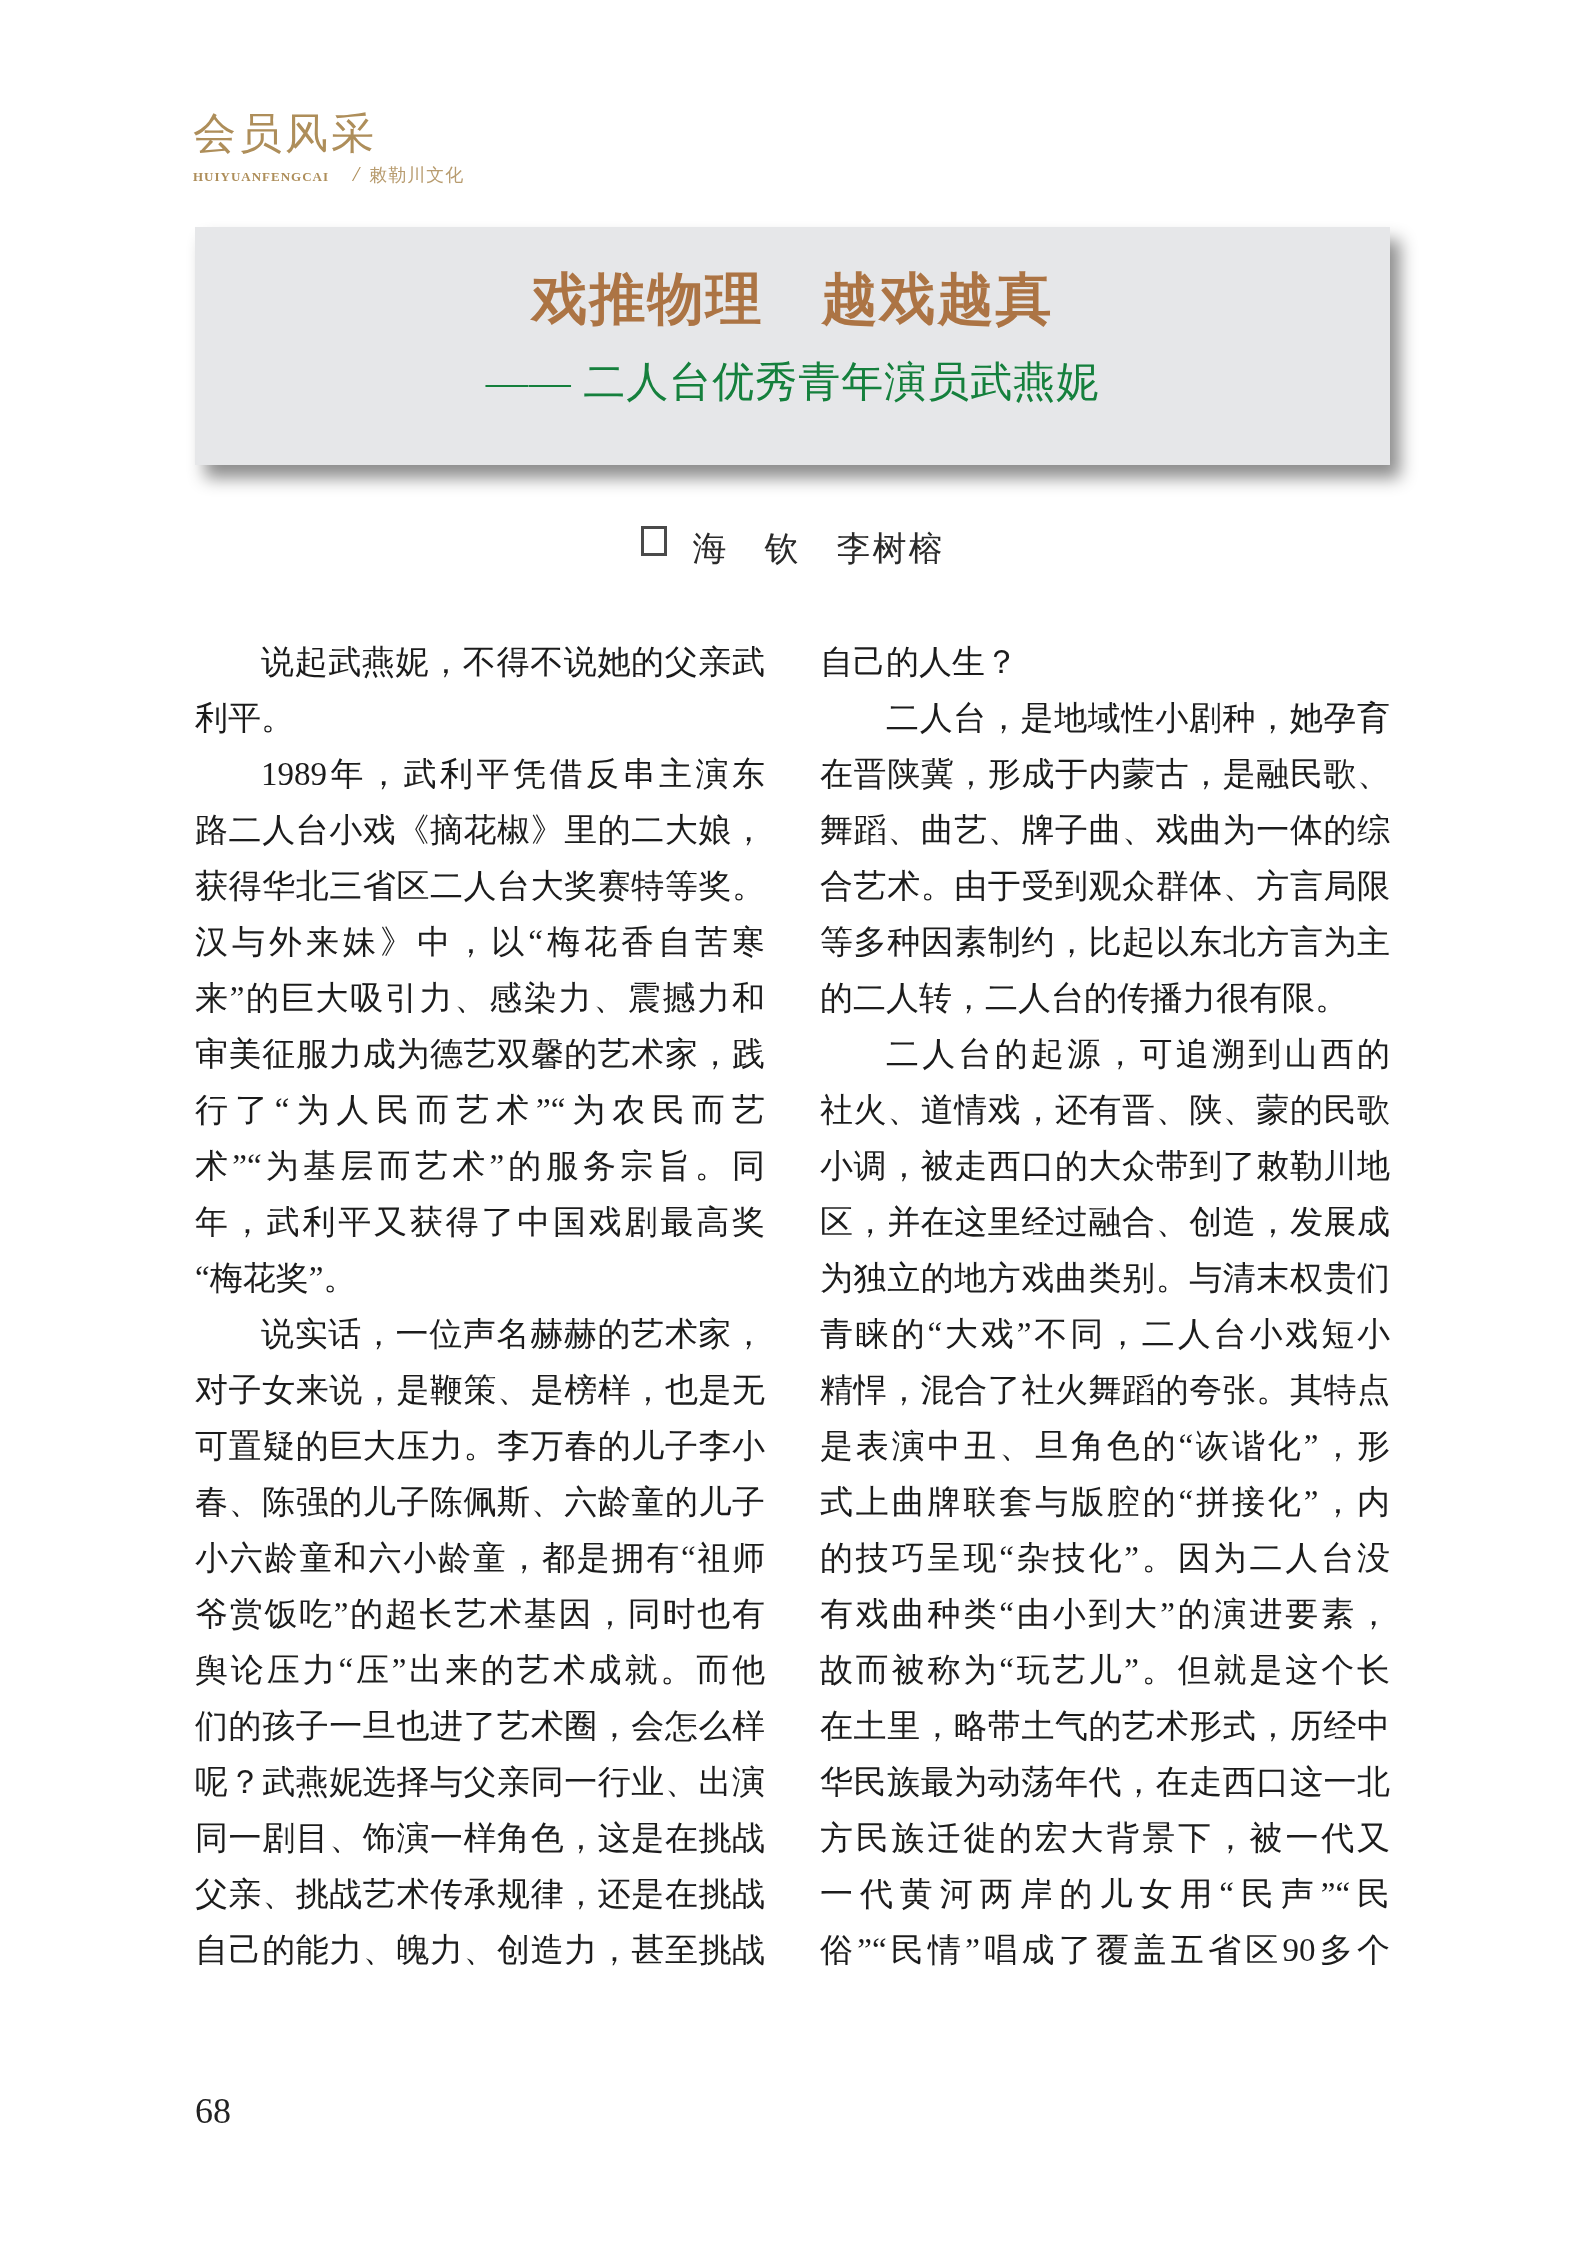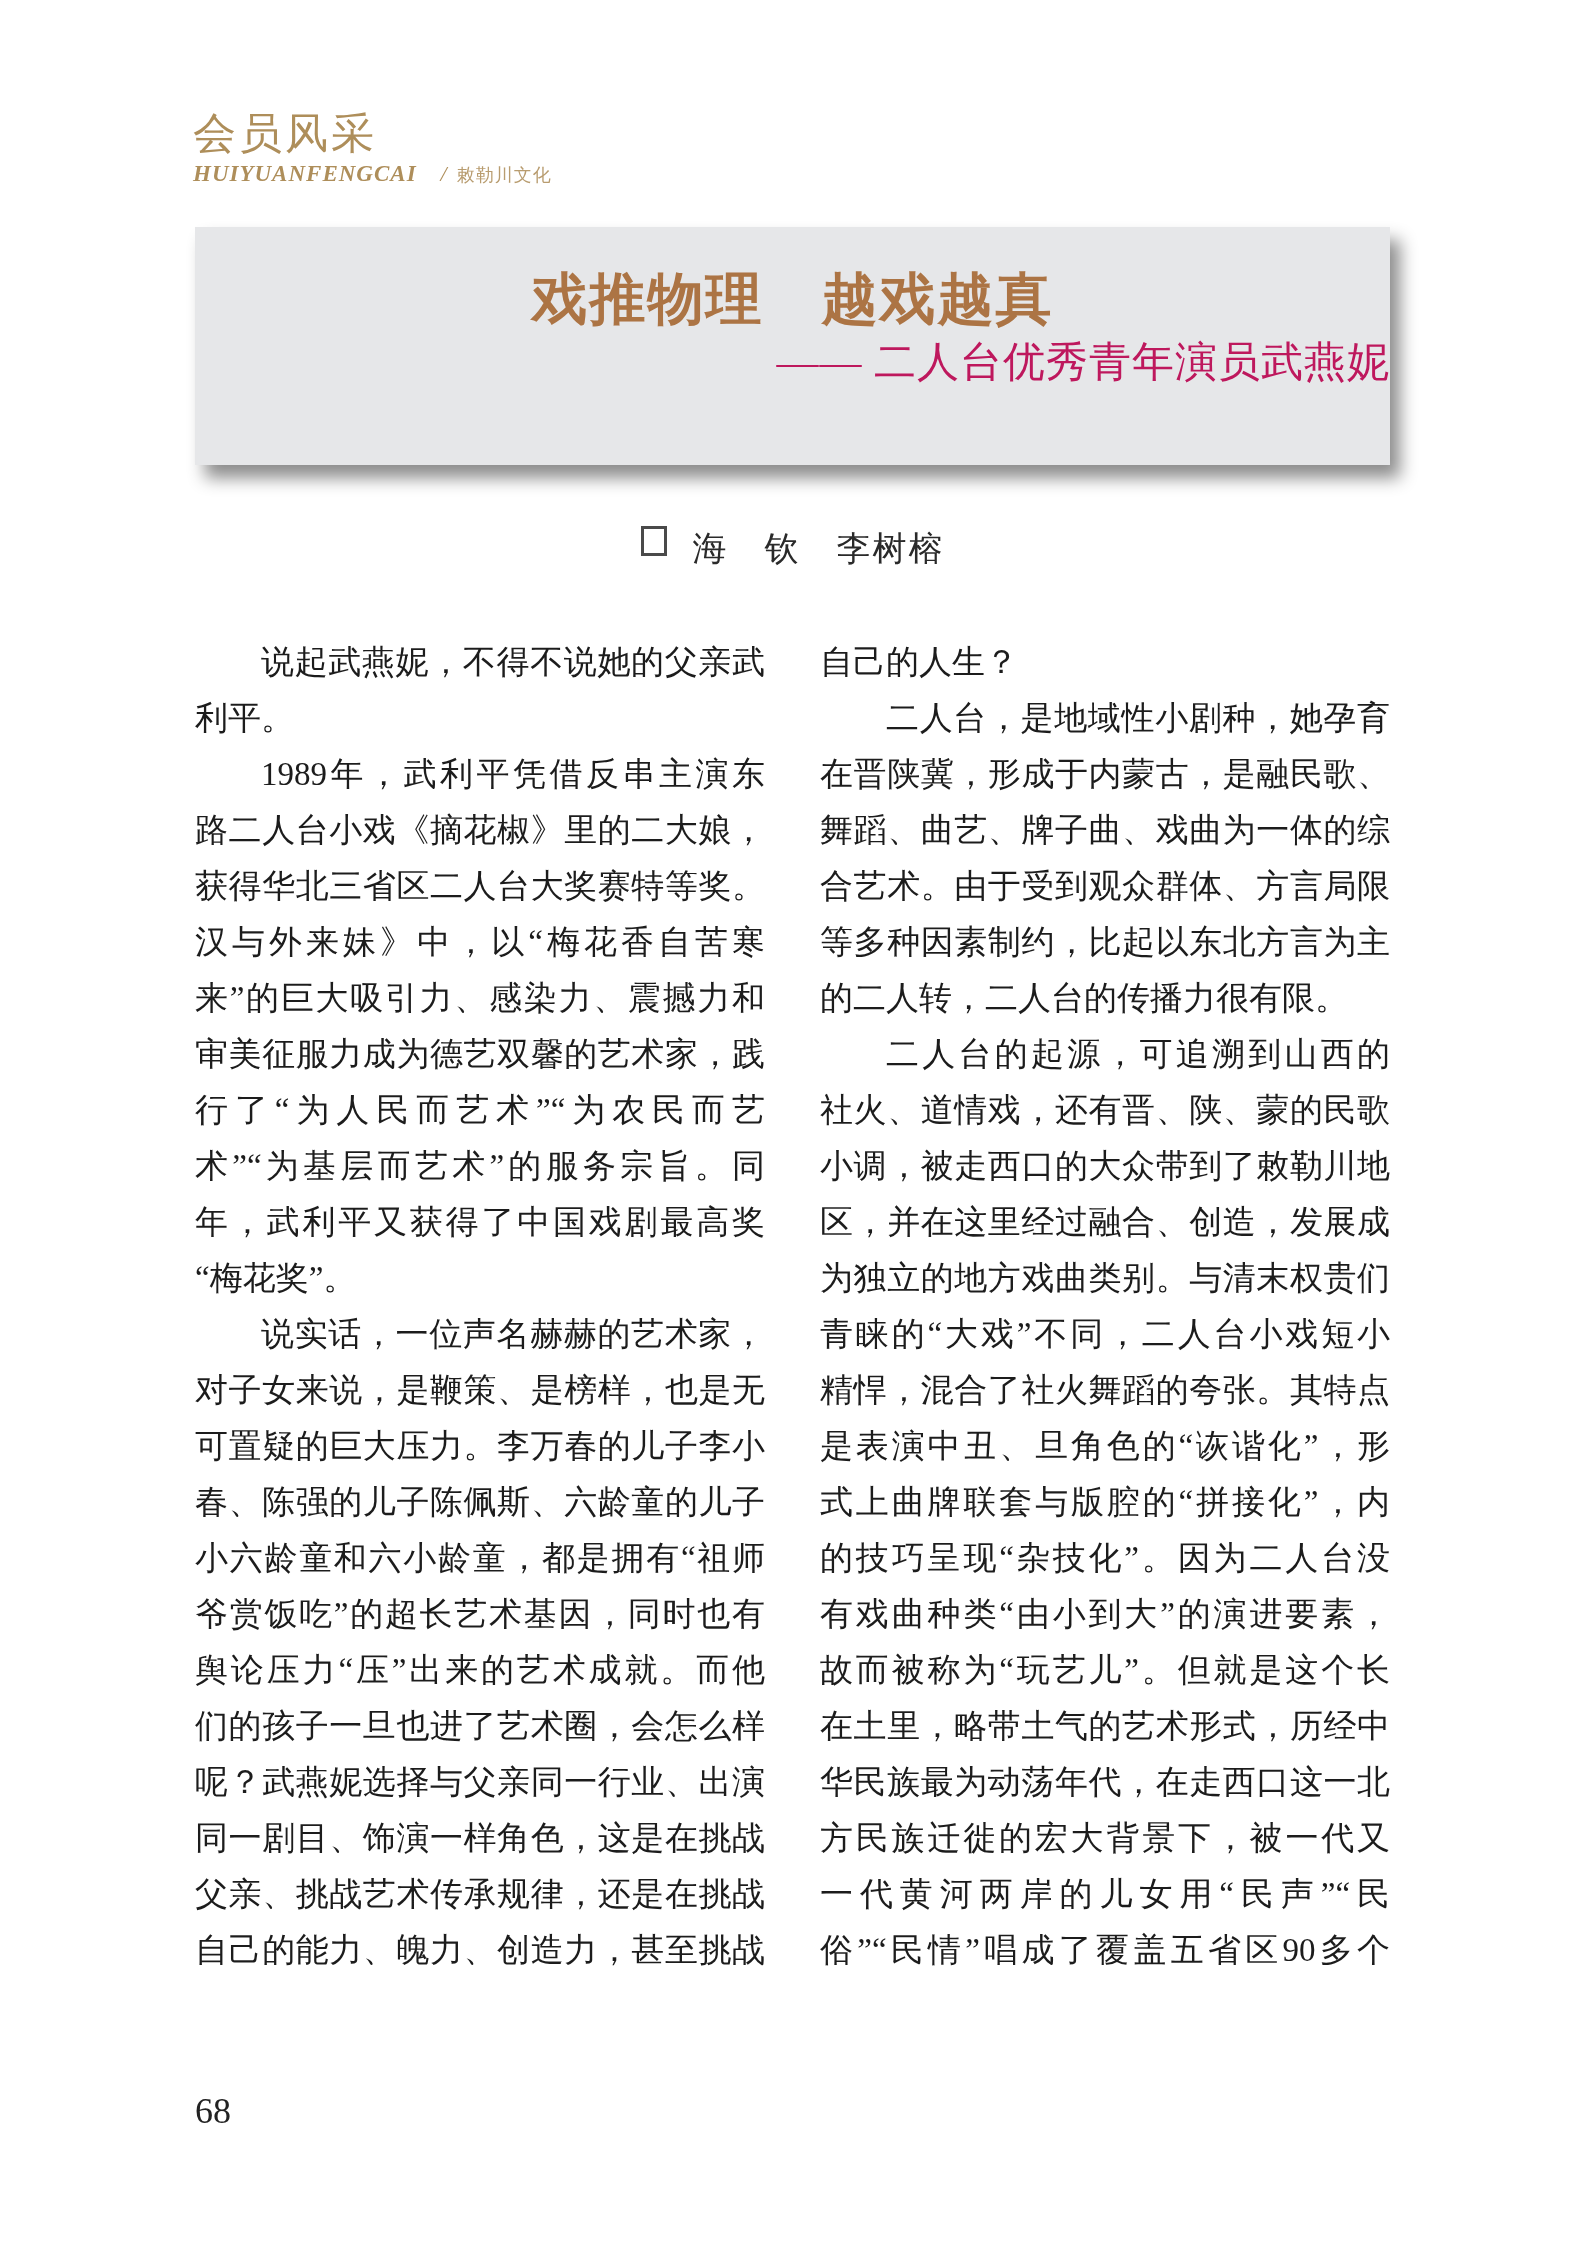--- a/index.html
+++ b/index.html
@@ -12,37 +12,37 @@
     margin:0 auto;
     padding-left:47px;
   }
   
   .mast{position:absolute;left:193px;top:110px;}
   .mast-title{
     font-size:43px;color:var(--gold,#ae8e5a);
     letter-spacing:3px;line-height:1.1;font-weight:400;
   }
   .mast-sub{margin-top:4px;display:flex;align-items:baseline;gap:10px;}
-  .mast-latin{font-size:23px;font-weight:700;color:var(--gold,#ae8e5a);letter-spacing:1px;font-style:italic;}
+  .mast-latin{font-size:13px;font-weight:700;color:var(--gold,#ae8e5a);letter-spacing:1px;}
   .mast-slash{font-size:22px;color:var(--gold,#ae8e5a);margin-left:14px;font-style:italic;}
   .mast-cn{font-size:18px;color:var(--gold-light,#b89c6f);letter-spacing:1px;}
   
   .banner{
     position:absolute;left:195px;top:227px;width:1195px;height:238px;
     background:var(--banner-bg,#e6e7e9);
     box-shadow:10px 13px 16px rgba(0,0,0,0.45);
     text-align:center;box-sizing:border-box;padding-top:44px;
   }
   .banner-title{
     font-family:"Liberation Sans","DejaVu Sans",sans-serif;
     font-weight:700;font-size:56px;line-height:1;
     color:var(--brown,#ac7444);letter-spacing:2px;
   }
   .banner-subtitle{
-    margin-top:12px;font-size:42px;line-height:1.1;color:#be185d;letter-spacing:1px;text-align:right;
+    margin-top:32px;font-size:42px;line-height:1.1;color:#15803d;letter-spacing:1px;
   }
   
   .byline{
     position:absolute;left:195px;top:526px;width:1195px;
     display:flex;justify-content:center;align-items:flex-start;gap:26px;
   }
   .author-box{
     display:inline-block;width:26px;height:30px;
     border:3px solid #4a4a4a;box-sizing:border-box;background:transparent;
   }

